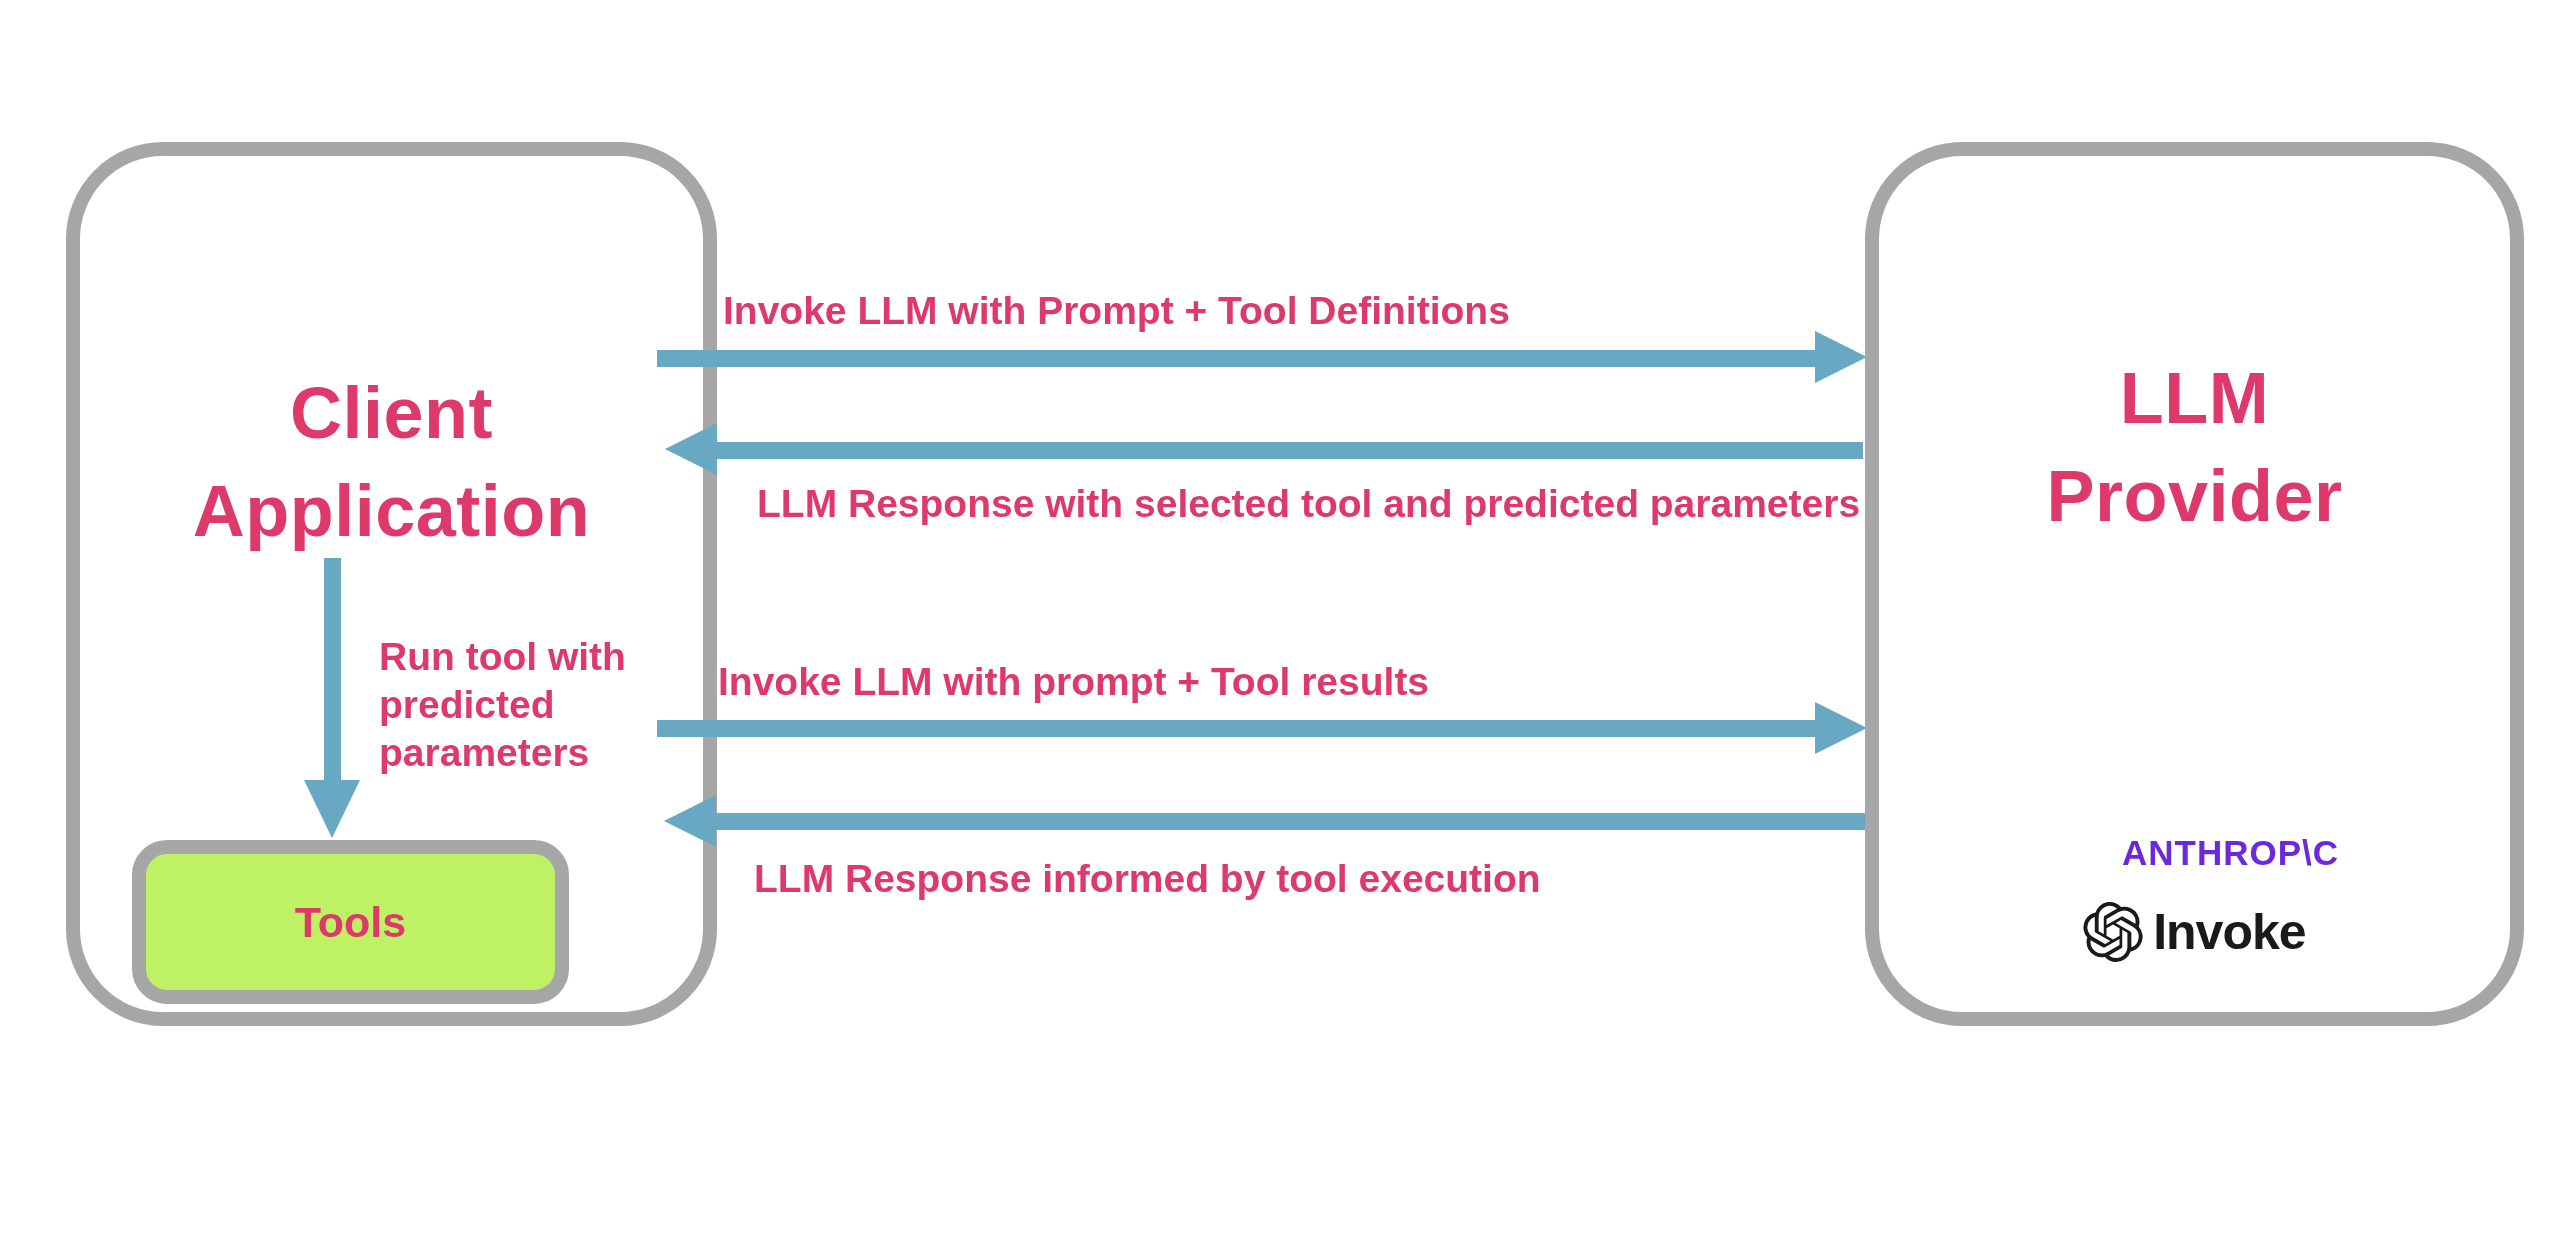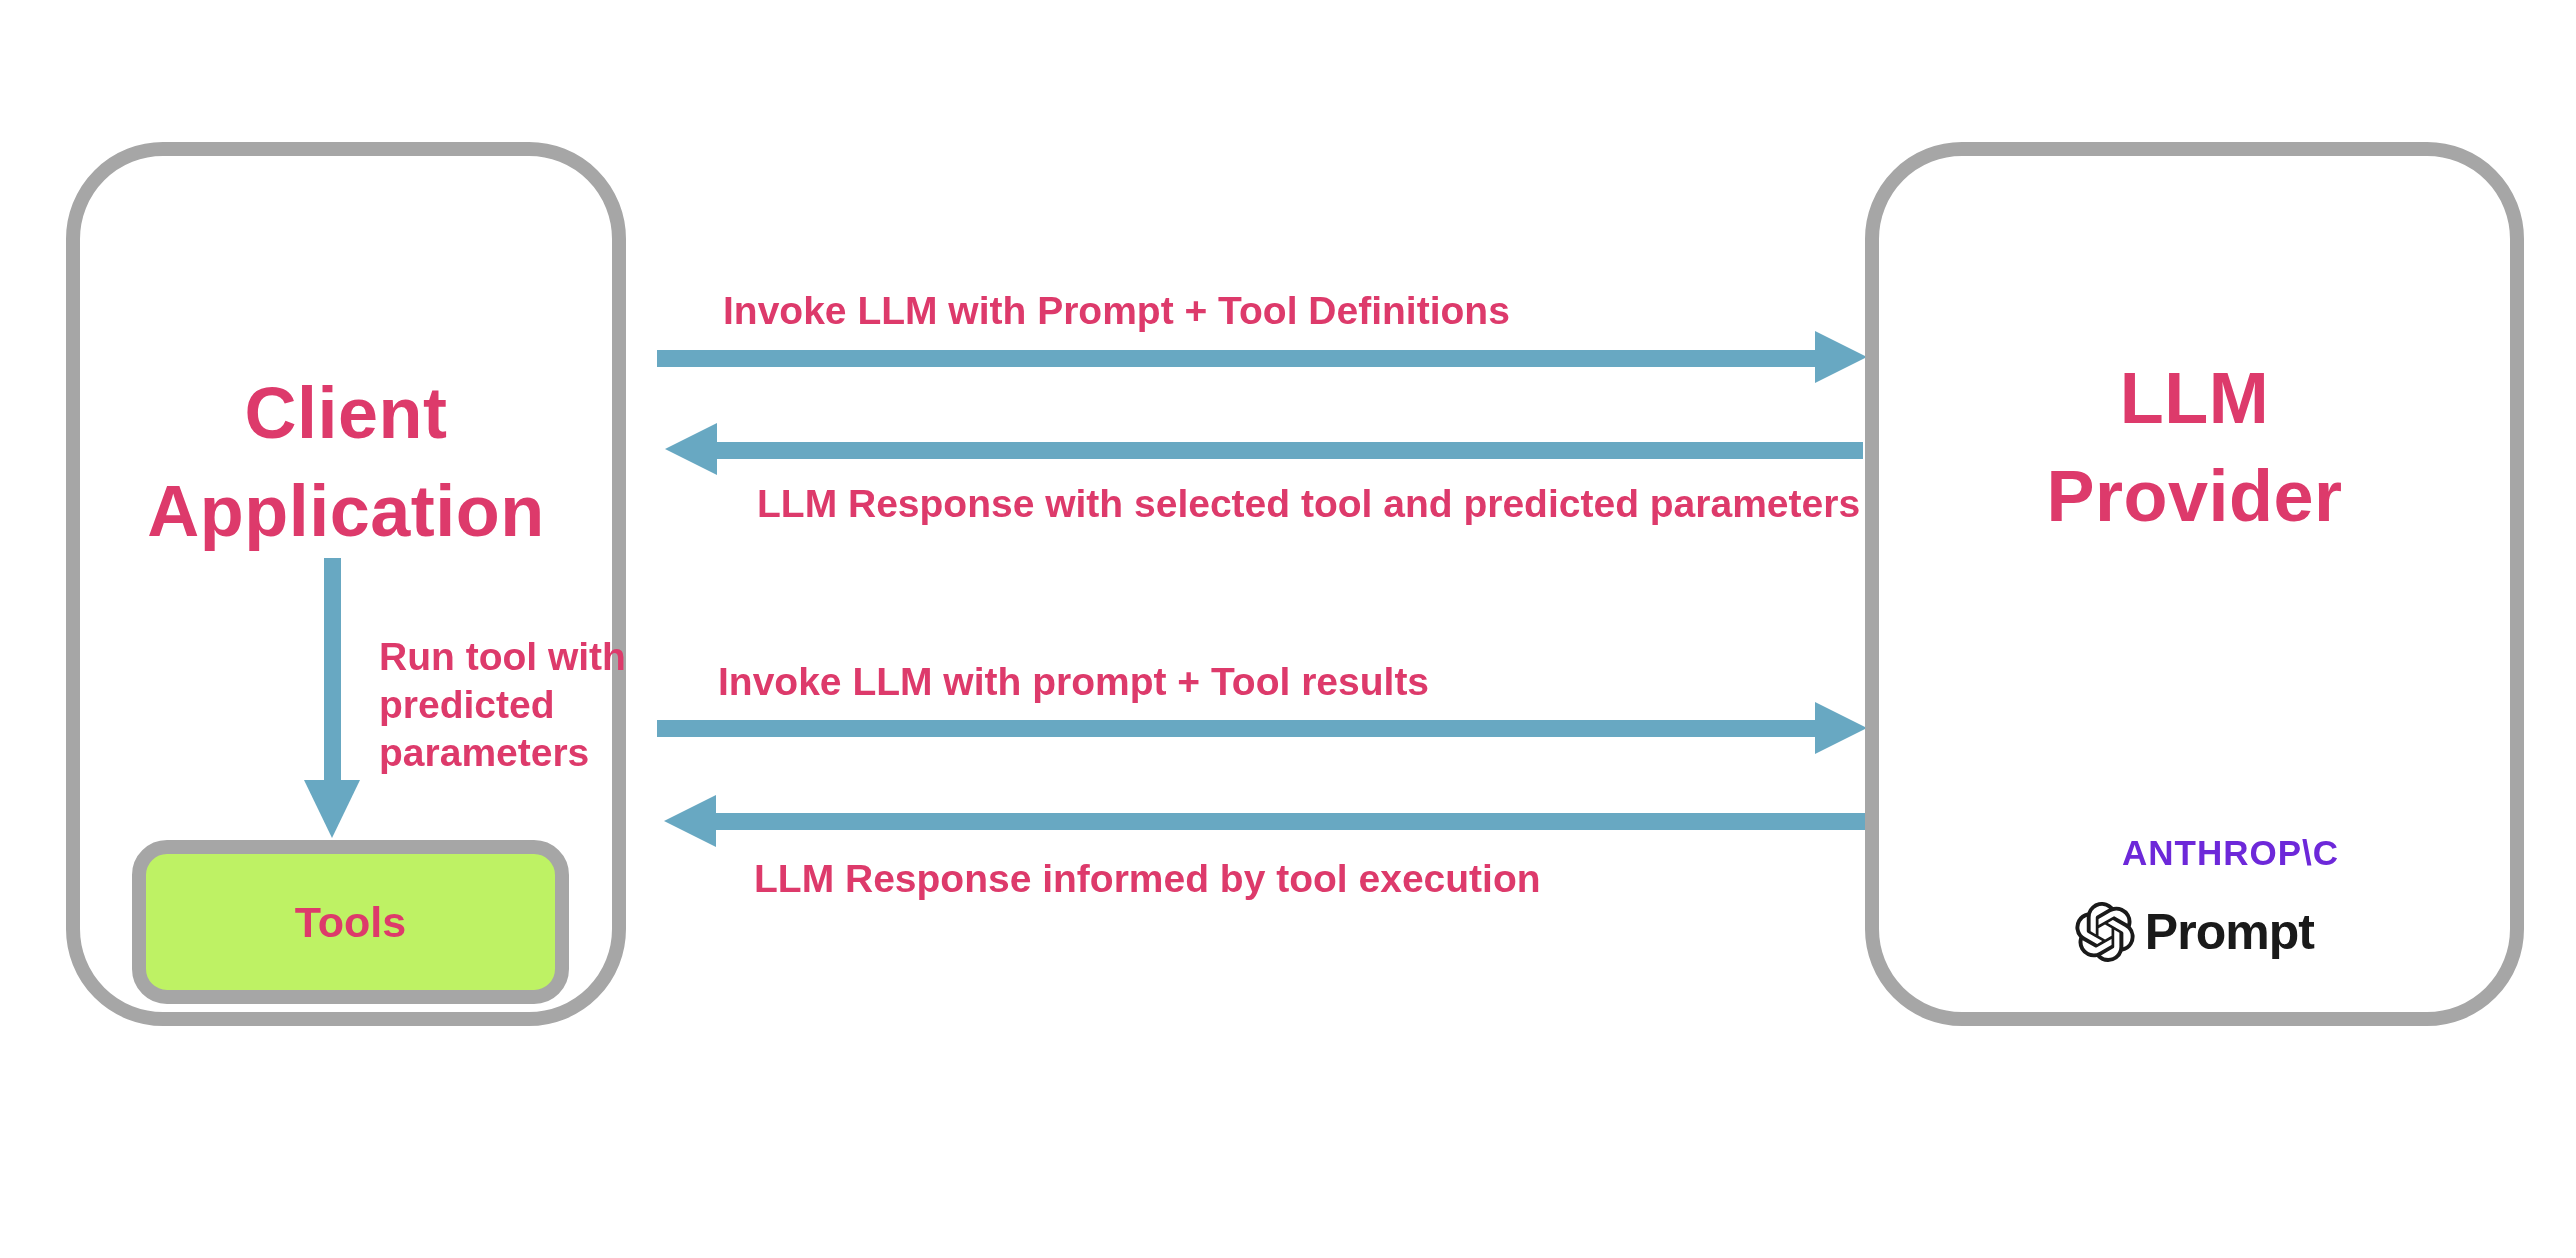--- a/index.html
+++ b/index.html
@@ -44,21 +44,21 @@
     position:absolute;left:0;width:100%;
     display:flex;align-items:center;justify-content:center;gap:9.7px;
   }
   .openai-text{color:#1a1a1a;font-weight:bold;font-size:50px;letter-spacing:-1px;}
 </style>
 </head>
 <body>
 
 <div class="canvas">
 
-  <div class="entity-box" style="left:66px;top:142px;width:560px;height:884px;">
+  <div class="entity-box" style="left:66px;top:142px;width:651px;height:884px;">
     <div class="entity-title" style="top:208px;">Client
 Application</div>
 
     <div class="tools-box" style="left:52px;top:684px;width:437px;height:164px;">
       <span class="tools-label">Tools</span>
     </div>
   </div>
 
   <div class="v-stem" style="left:324px;top:558px;height:224px;"></div>
   <div class="v-head" style="left:304px;top:780px;"></div>
@@ -87,18 +87,18 @@
 Provider</div>
 
     <div class="anthropic-wordmark" style="top:674px;">ANTHROP\C</div>
 
     <div class="openai-row" style="top:746px;">
       <span style="display:inline-flex;">
         <svg width="60" height="60" viewBox="0 0 24 24" fill="#1a1a1a" aria-hidden="true">
           <path d="M22.2819 9.8211a5.9847 5.9847 0 0 0-.5157-4.9108 6.0462 6.0462 0 0 0-6.5098-2.9A6.0651 6.0651 0 0 0 4.9807 4.1818a5.9847 5.9847 0 0 0-3.9977 2.9 6.0462 6.0462 0 0 0 .7427 7.0966 5.98 5.98 0 0 0 .511 4.9107 6.051 6.051 0 0 0 6.5146 2.9001A5.9847 5.9847 0 0 0 13.2599 24a6.0557 6.0557 0 0 0 5.7718-4.2058 5.9894 5.9894 0 0 0 3.9977-2.9001 6.0557 6.0557 0 0 0-.7475-7.073zm-9.022 12.6081a4.4755 4.4755 0 0 1-2.8764-1.0408l.1419-.0804 4.7783-2.7582a.7948.7948 0 0 0 .3927-.6813v-6.7226l2.02 1.1686a.071.071 0 0 1 .038.0522v5.5826a4.504 4.504 0 0 1-4.4945 4.4799zm-9.6607-4.1254a4.4708 4.4708 0 0 1-.5346-3.0137l.142.0852 4.783 2.7582a.7712.7712 0 0 0 .7806 0l5.8428-3.3685v2.3324a.0804.0804 0 0 1-.0332.0615L9.74 19.9502a4.4992 4.4992 0 0 1-6.1408-1.6464zM2.3408 7.8956a4.485 4.485 0 0 1 2.3655-1.9728V11.6a.7664.7664 0 0 0 .3879.6765l5.8144 3.3543-2.0201 1.1685a.0757.0757 0 0 1-.071 0l-4.8303-2.7865A4.504 4.504 0 0 1 2.3408 7.8956zm16.5963 3.8558L13.1038 8.364 15.1192 7.2a.0757.0757 0 0 1 .071 0l4.8303 2.7913a4.4944 4.4944 0 0 1-.6765 8.1042v-5.6772a.79.79 0 0 0-.407-.667zm2.0107-3.0231l-.142-.0852-4.7735-2.7818a.7759.7759 0 0 0-.7854 0L9.409 9.2297V6.8974a.0662.0662 0 0 1 .0284-.0615l4.8303-2.7866a4.4992 4.4992 0 0 1 6.6802 4.66zM8.3065 12.863l-2.02-1.1638a.0804.0804 0 0 1-.038-.0567V6.0742a4.4992 4.4992 0 0 1 7.3757-3.4537l-.142.0805L8.704 5.459a.7948.7948 0 0 0-.3927.6813zm1.0976-2.3654l2.602-1.4998 2.6069 1.4998v2.9994l-2.5974 1.4997-2.6067-1.4997z"></path>
         </svg>
       </span>
-      <span class="openai-text">Prompt</span>
+      <span class="openai-text">Invoke</span>
     </div>
   </div>
 
 </div>
 
 
 </body></html>

